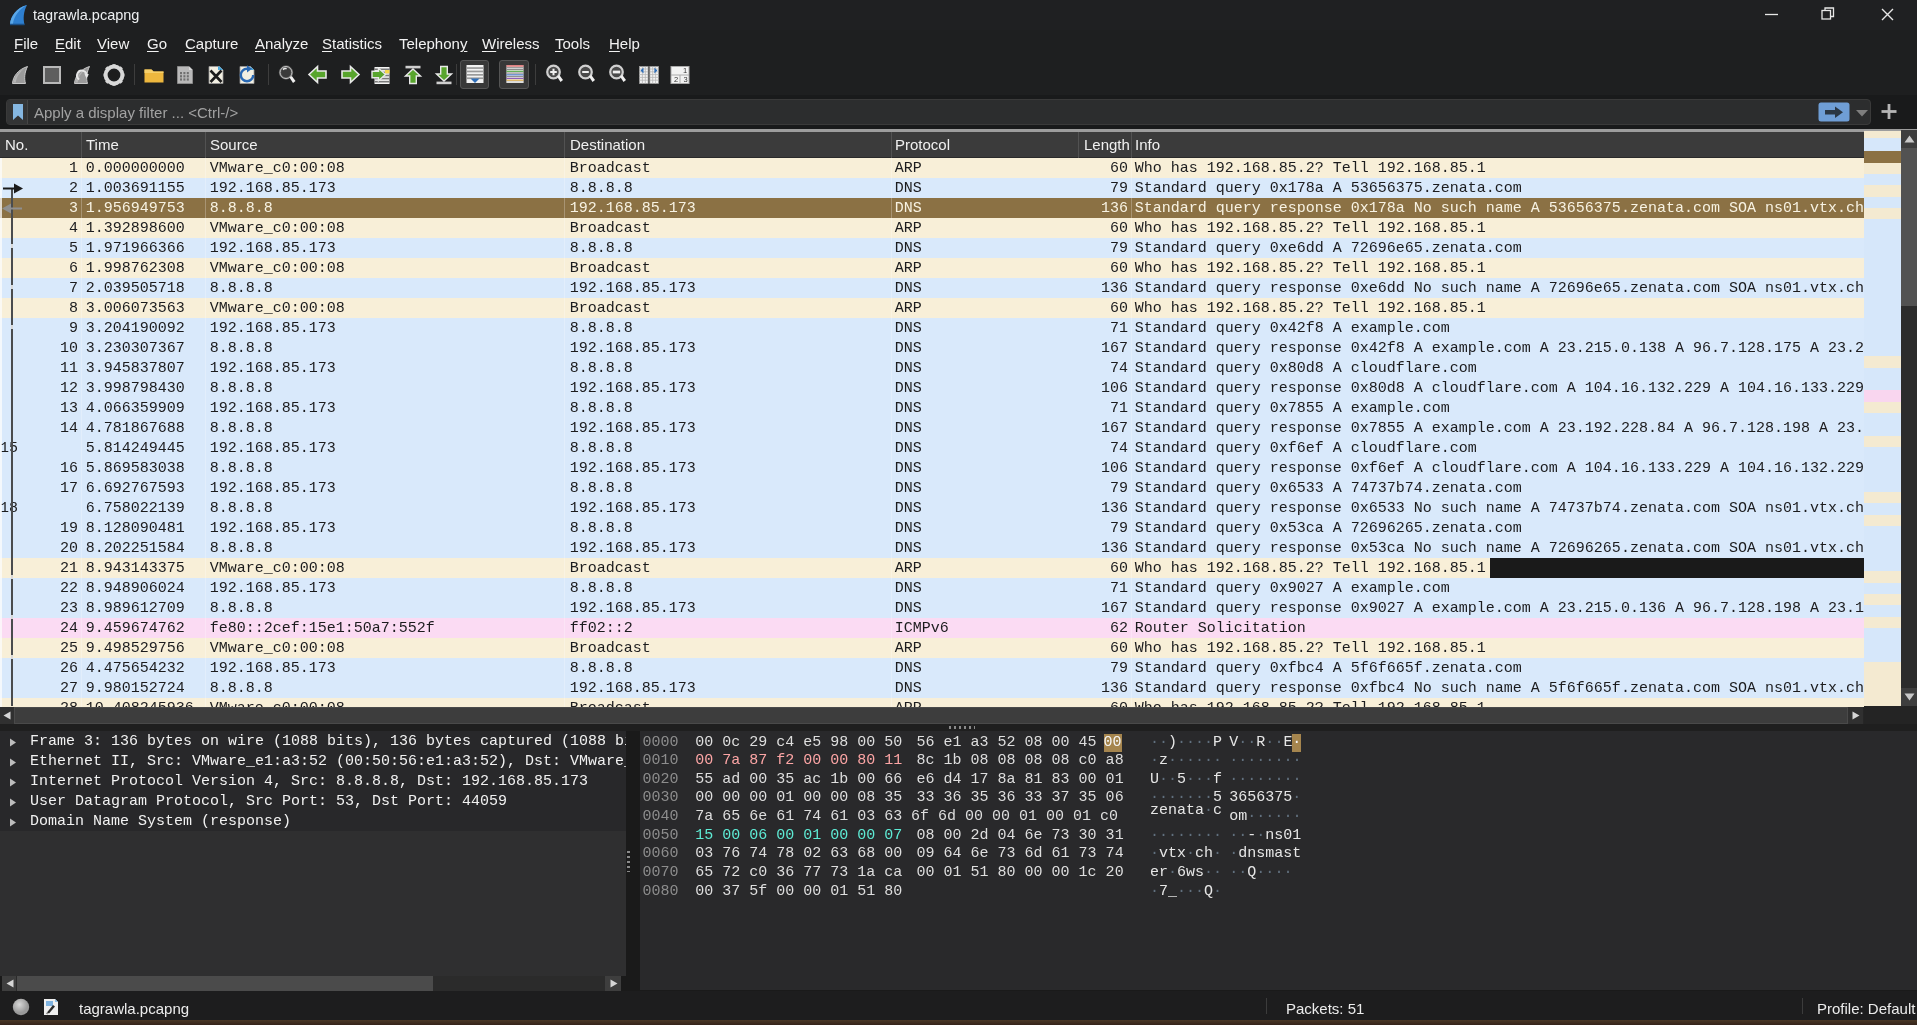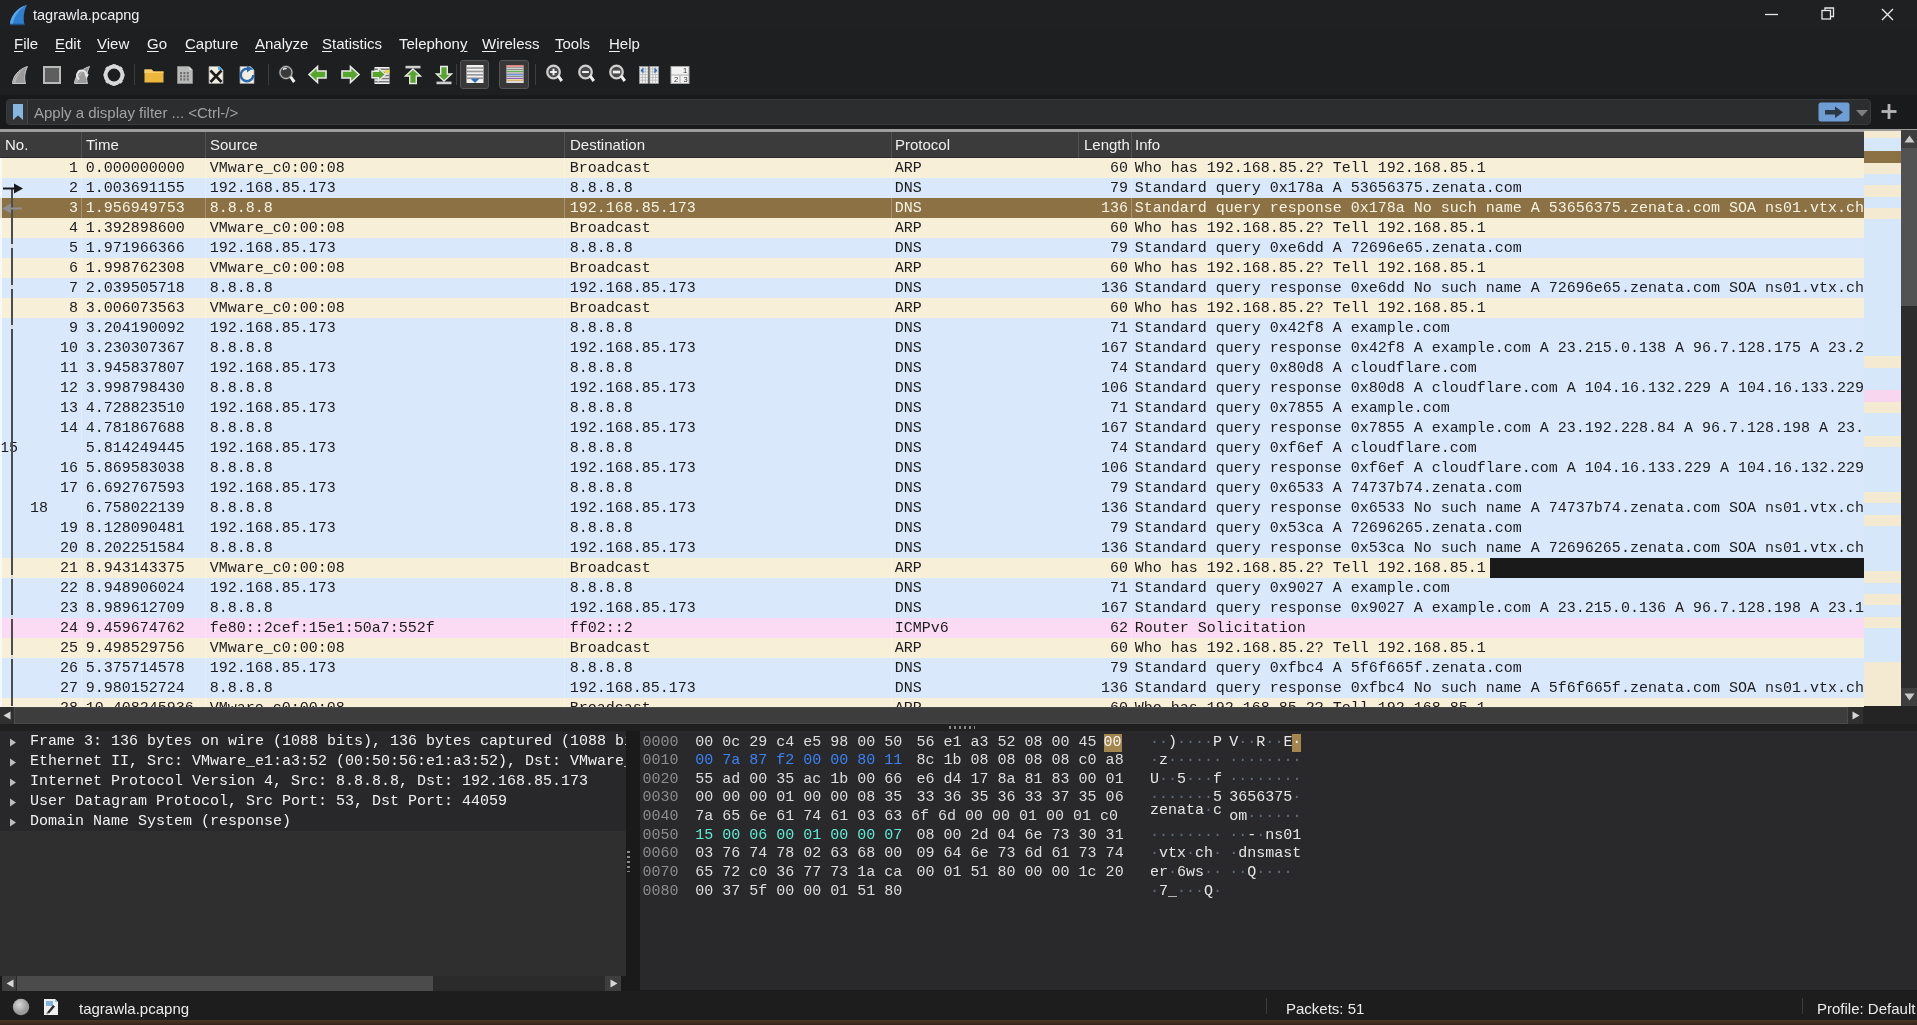--- a/index.html
+++ b/index.html
@@ -336,21 +336,21 @@
       <div class="ab mono" style="left:0;top:1.5px;width:78px;text-align:right">12</div>
       <div class="ab mono" style="left:85.8px;top:1.5px">3.998798430</div>
       <div class="ab mono" style="left:209.8px;top:1.5px">8.8.8.8</div>
       <div class="ab mono" style="left:569.8px;top:1.5px">192.168.85.173</div>
       <div class="ab mono" style="left:894.8px;top:1.5px">DNS</div>
       <div class="ab mono" style="left:1040px;top:1.5px;width:88px;text-align:right">106</div>
       <div class="ab mono" style="left:1134.8px;top:1.5px">Standard query response 0x80d8 A cloudflare.com A 104.16.132.229 A 104.16.133.229</div>
     </div>
     <div class="ab" style="left:0;top:240px;width:1864px;height:20px;background:#d9e9fb;color:#1c1c1e">
       <div class="ab mono" style="left:0;top:1.5px;width:78px;text-align:right">13</div>
-      <div class="ab mono" style="left:85.8px;top:1.5px">4.728823510</div>
+      <div class="ab mono" style="left:85.8px;top:1.5px">4.066359909</div>
       <div class="ab mono" style="left:209.8px;top:1.5px">192.168.85.173</div>
       <div class="ab mono" style="left:569.8px;top:1.5px">8.8.8.8</div>
       <div class="ab mono" style="left:894.8px;top:1.5px">DNS</div>
       <div class="ab mono" style="left:1040px;top:1.5px;width:88px;text-align:right">71</div>
       <div class="ab mono" style="left:1134.8px;top:1.5px">Standard query 0x7855 A example.com</div>
     </div>
     <div class="ab" style="left:0;top:260px;width:1864px;height:20px;background:#d9e9fb;color:#1c1c1e">
       <div class="ab mono" style="left:0;top:1.5px;width:78px;text-align:right">14</div>
       <div class="ab mono" style="left:85.8px;top:1.5px">4.781867688</div>
       <div class="ab mono" style="left:209.8px;top:1.5px">8.8.8.8</div>
@@ -380,21 +380,21 @@
     <div class="ab" style="left:0;top:320px;width:1864px;height:20px;background:#d9e9fb;color:#1c1c1e">
       <div class="ab mono" style="left:0;top:1.5px;width:78px;text-align:right">17</div>
       <div class="ab mono" style="left:85.8px;top:1.5px">6.692767593</div>
       <div class="ab mono" style="left:209.8px;top:1.5px">192.168.85.173</div>
       <div class="ab mono" style="left:569.8px;top:1.5px">8.8.8.8</div>
       <div class="ab mono" style="left:894.8px;top:1.5px">DNS</div>
       <div class="ab mono" style="left:1040px;top:1.5px;width:88px;text-align:right">79</div>
       <div class="ab mono" style="left:1134.8px;top:1.5px">Standard query 0x6533 A 74737b74.zenata.com</div>
     </div>
     <div class="ab" style="left:0;top:340px;width:1864px;height:20px;background:#d9e9fb;color:#1c1c1e">
-      <div class="ab mono" style="left:0;top:1.5px;width:78px;text-align:center">18</div>
+      <div class="ab mono" style="left:0;top:1.5px;width:78px;text-align:left">18</div>
       <div class="ab mono" style="left:85.8px;top:1.5px">6.758022139</div>
       <div class="ab mono" style="left:209.8px;top:1.5px">8.8.8.8</div>
       <div class="ab mono" style="left:569.8px;top:1.5px">192.168.85.173</div>
       <div class="ab mono" style="left:894.8px;top:1.5px">DNS</div>
       <div class="ab mono" style="left:1040px;top:1.5px;width:88px;text-align:right">136</div>
       <div class="ab mono" style="left:1134.8px;top:1.5px">Standard query response 0x6533 No such name A 74737b74.zenata.com SOA ns01.vtx.ch dnsmast</div>
     </div>
     <div class="ab" style="left:0;top:360px;width:1864px;height:20px;background:#d9e9fb;color:#1c1c1e">
       <div class="ab mono" style="left:0;top:1.5px;width:78px;text-align:right">19</div>
       <div class="ab mono" style="left:85.8px;top:1.5px">8.128090481</div>
@@ -453,21 +453,21 @@
       <div class="ab mono" style="left:0;top:1.5px;width:78px;text-align:right">25</div>
       <div class="ab mono" style="left:85.8px;top:1.5px">9.498529756</div>
       <div class="ab mono" style="left:209.8px;top:1.5px">VMware_c0:00:08</div>
       <div class="ab mono" style="left:569.8px;top:1.5px">Broadcast</div>
       <div class="ab mono" style="left:894.8px;top:1.5px">ARP</div>
       <div class="ab mono" style="left:1040px;top:1.5px;width:88px;text-align:right">60</div>
       <div class="ab mono" style="left:1134.8px;top:1.5px">Who has 192.168.85.2? Tell 192.168.85.1</div>
     </div>
     <div class="ab" style="left:0;top:500px;width:1864px;height:20px;background:#d9e9fb;color:#1c1c1e">
       <div class="ab mono" style="left:0;top:1.5px;width:78px;text-align:right">26</div>
-      <div class="ab mono" style="left:85.8px;top:1.5px">5.375714578</div>
+      <div class="ab mono" style="left:85.8px;top:1.5px">4.475654232</div>
       <div class="ab mono" style="left:209.8px;top:1.5px">192.168.85.173</div>
       <div class="ab mono" style="left:569.8px;top:1.5px">8.8.8.8</div>
       <div class="ab mono" style="left:894.8px;top:1.5px">DNS</div>
       <div class="ab mono" style="left:1040px;top:1.5px;width:88px;text-align:right">79</div>
       <div class="ab mono" style="left:1134.8px;top:1.5px">Standard query 0xfbc4 A 5f6f665f.zenata.com</div>
     </div>
     <div class="ab" style="left:0;top:520px;width:1864px;height:20px;background:#d9e9fb;color:#1c1c1e">
       <div class="ab mono" style="left:0;top:1.5px;width:78px;text-align:right">27</div>
       <div class="ab mono" style="left:85.8px;top:1.5px">9.980152724</div>
       <div class="ab mono" style="left:209.8px;top:1.5px">8.8.8.8</div>
@@ -596,21 +596,21 @@
     </svg>
   </div>
 <div class="ab" style="left:626.5px;top:851px;width:3px;height:21px;background:repeating-linear-gradient(to bottom,#8a8a8a 0 2px,transparent 2px 5px)"></div>
 <div class="ab" style="left:640px;top:731px;width:1277px;height:259px;background:#29292b">
     <div class="ab mono" style="left:2.4px;top:2.5px;color:#8d8d8d">0000</div>
     <div class="ab mono" style="left:55.3px;top:2.5px;color:#dedede">00 0c 29 c4 e5 98 00 50</div>
     <div class="ab mono" style="left:276.6px;top:2.5px;color:#dedede">56 e1 a3 52 08 00 45</div>
     <div class="ab mono" style="left:510px;top:2.5px;color:#e6e6e6"><i>·</i><i>·</i>)<i>·</i><i>·</i><i>·</i><i>·</i>P</div>
     <div class="ab mono" style="left:589.3px;top:2.5px;color:#e6e6e6">V<i>·</i><i>·</i>R<i>·</i><i>·</i>E</div>
     <div class="ab mono" style="left:2.4px;top:21.16px;color:#8d8d8d">0010</div>
-    <div class="ab mono" style="left:55.3px;top:21.16px;color:#3b82f6">00 7a 87 f2 00 00 80 11</div>
+    <div class="ab mono" style="left:55.3px;top:21.16px;color:#fca5a5">00 7a 87 f2 00 00 80 11</div>
     <div class="ab mono" style="left:276.6px;top:21.16px;color:#dedede">8c 1b 08 08 08 08 c0 a8</div>
     <div class="ab mono" style="left:510px;top:21.16px;color:#e6e6e6"><i>·</i>z<i>·</i><i>·</i><i>·</i><i>·</i><i>·</i><i>·</i></div>
     <div class="ab mono" style="left:589.3px;top:21.16px;color:#e6e6e6"><i>·</i><i>·</i><i>·</i><i>·</i><i>·</i><i>·</i><i>·</i><i>·</i></div>
     <div class="ab mono" style="left:2.4px;top:39.82px;color:#8d8d8d">0020</div>
     <div class="ab mono" style="left:55.3px;top:39.82px;color:#dedede">55 ad 00 35 ac 1b 00 66</div>
     <div class="ab mono" style="left:276.6px;top:39.82px;color:#dedede">e6 d4 17 8a 81 83 00 01</div>
     <div class="ab mono" style="left:510px;top:39.82px;color:#e6e6e6">U<i>·</i><i>·</i>5<i>·</i><i>·</i><i>·</i>f</div>
     <div class="ab mono" style="left:589.3px;top:39.82px;color:#e6e6e6"><i>·</i><i>·</i><i>·</i><i>·</i><i>·</i><i>·</i><i>·</i><i>·</i></div>
     <div class="ab mono" style="left:2.4px;top:58.480000000000004px;color:#8d8d8d">0030</div>
     <div class="ab mono" style="left:55.3px;top:58.480000000000004px;color:#dedede">00 00 00 01 00 00 08 35</div>

